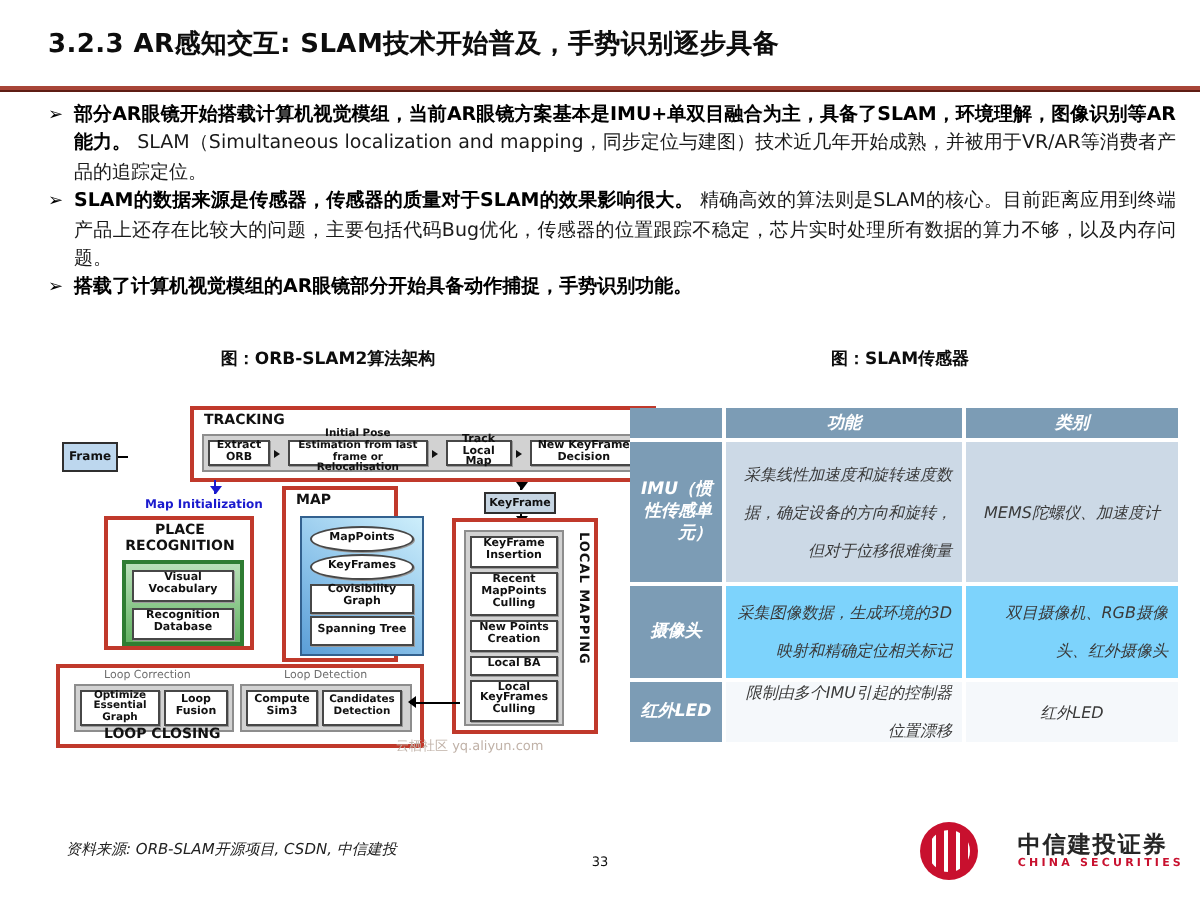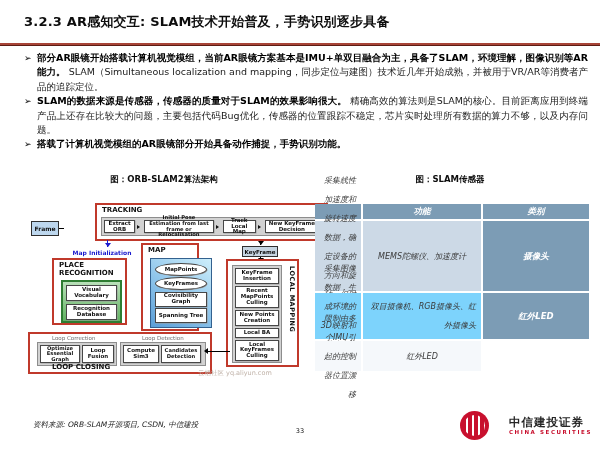--- a/index.html
+++ b/index.html
@@ -139,21 +139,21 @@
     <div class="strip" style="left:4px;top:4px;width:50px;height:98px;flex-direction:column;">
       <div class="node" style="flex:2;font-size:5.5px;">KeyFrame Insertion</div>
       <div class="node" style="flex:3;font-size:5.5px;">Recent MapPoints Culling</div>
       <div class="node" style="flex:2;font-size:5.5px;">New Points Creation</div>
       <div class="node" style="flex:1.2;font-size:5.5px;">Local BA</div>
       <div class="node" style="flex:3;font-size:5.5px;">Local KeyFrames Culling</div>
     </div>
   </div>
 
   <div class="redbox" style="left:24px;top:62px;width:75px;height:67px;">
-    <div class="blklabel" style="width:62px;">PLACE RECOGNITION</div>
+    <div class="blklabel" style="width:62px;text-align:center;">PLACE RECOGNITION</div>
     <div class="green-inner">
       <div class="node">Visual Vocabulary</div>
       <div class="node">Recognition Database</div>
     </div>
   </div>
 
   <div class="redbox" style="left:0px;top:136px;width:184px;height:42px;">
     <div class="caption" style="left:22px;">Loop Correction</div>
     <div class="caption" style="left:112px;">Loop Detection</div>
     <div class="strip" style="left:7px;top:8px;width:80px;height:24px;">
@@ -170,20 +170,21 @@
   <div class="hline ah-left" style="left:177px;top:155px;width:25px;"></div>
 
   <div class="watermark">云栖社区 yq.aliyun.com</div>
 </div>
 
 <div class="sensor-table">
   <div class="cell th"></div>
   <div class="cell th">功能</div>
   <div class="cell th">类别</div>
 
+  <div class="cell rowhead">IMU（惯性传感单元）</div>
   <div class="cell body-cell r1">采集线性加速度和旋转速度数据，确定设备的方向和旋转，但对于位移很难衡量</div>
   <div class="cell body-cell r1">MEMS陀螺仪、加速度计</div>
 
   <div class="cell rowhead">摄像头</div>
   <div class="cell body-cell r2">采集图像数据，生成环境的3D映射和精确定位相关标记</div>
   <div class="cell body-cell r2">双目摄像机、RGB摄像头、红外摄像头</div>
 
   <div class="cell rowhead">红外LED</div>
   <div class="cell body-cell r3">限制由多个IMU引起的控制器位置漂移</div>
   <div class="cell body-cell r3">红外LED</div>

